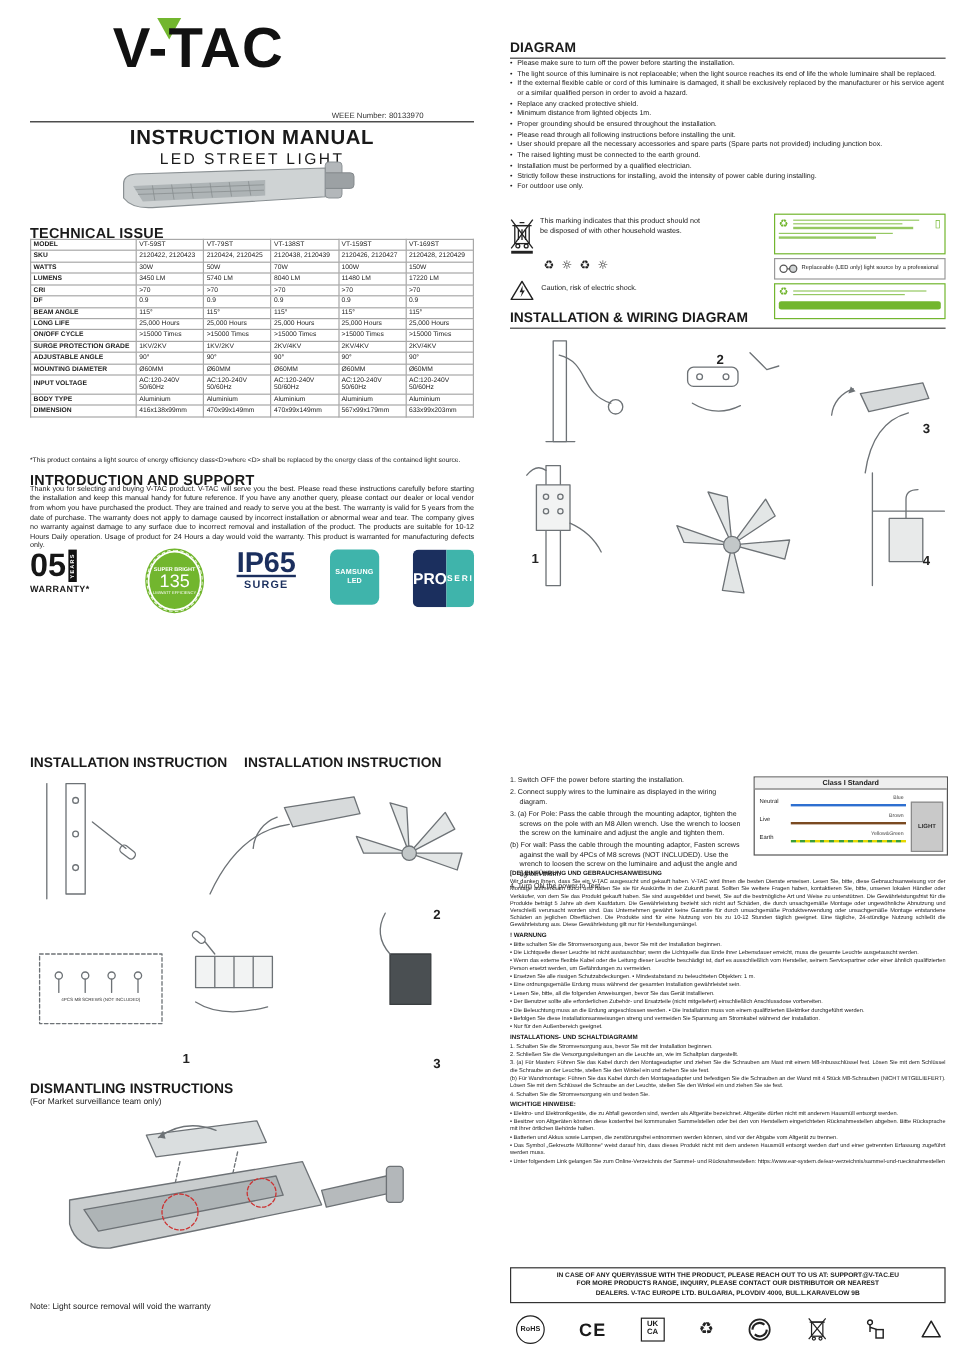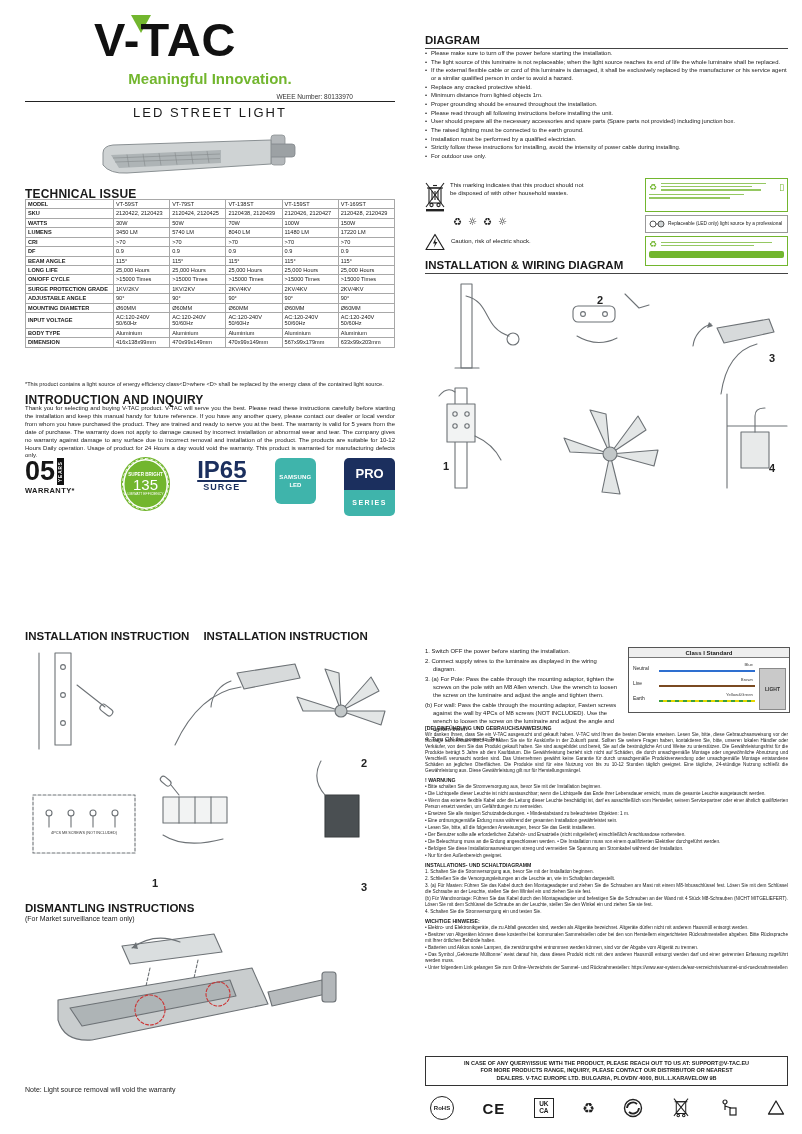--- a/index.html
+++ b/index.html
@@ -35,21 +35,21 @@
   .b-bright { width:52px; height:52px; border-radius:50%; background:var(--c-green,#72b62e); color:#fff; display:flex; flex-direction:column; align-items:center; justify-content:center; box-shadow:0 0 0 1.5px #fff inset, 0 0 0 1px var(--c-green,#72b62e); border:1.5px dashed #eaf5dc; }
   .b-bright .t1 { font-size:4.6px; font-weight:700; }
   .b-bright .t2 { font-size:15px; font-weight:400; line-height:1; }
   .b-bright .t3 { font-size:3.4px; }
   .b-ip { text-align:center; }
   .b-ip .t1 { font-size:24px; font-weight:900; color:var(--c-navy,#1b2f5e); line-height:1;text-decoration:underline; }
   .b-ip .t2 { font-size:9px; font-weight:800; color:var(--c-navy,#1b2f5e); letter-spacing:1px; }
   .b-samsung { width:46px; height:46px; background:var(--c-teal,#3fb4ab); border-radius:6px; color:#fff; display:flex; flex-direction:column; align-items:center; justify-content:center; }
   .b-samsung .t1 { font-size:6px; font-weight:800; letter-spacing:.2px; }
   .b-samsung .t2 { font-size:6px; font-weight:600; margin-top:2px; }
-  .b-pro { width:56px; height:58px; border-radius:5px; overflow:hidden; display:flex; flex-direction:column; }
+  .b-pro { width:56px; height:48px; border-radius:5px; overflow:hidden; display:flex; flex-direction:row; }
   .b-pro .t1 { flex:1.2; background:var(--c-navy,#1b2f5e); color:#fff; font-size:13px; font-weight:900; display:flex; align-items:center; justify-content:center; }
   .b-pro .t2 { flex:1; background:var(--c-teal,#3fb4ab); color:#fff; font-size:7px; font-weight:700; letter-spacing:1.5px; display:flex; align-items:center; justify-content:center; }
 
   
   .bullet { position:relative; padding-left:6px; font-size:5.9px; line-height:1.3; margin-bottom:1px; }
   .bullet::before { content:"•"; position:absolute; left:0; top:0; }
 
   
   .notice-txt { font-size:6px; line-height:1.3; }
   .green-box { border:1px solid var(--c-green,#72b62e); padding:2px 3px; }
@@ -97,25 +97,25 @@
   .headings-pair { display:flex; gap:14px; }
 </style>
 </head>
 <body>
 
 <div class="abs ctr" style="left:25px; top:12px; width:370px;">
   <svg class="logo-svg" width="232" height="54" viewBox="0 0 232 54">
     <polygon points="37,3 57,3 47,21" fill="#72b62e"></polygon>
     <text x="0" y="44" font-size="47" letter-spacing="1" fill="#111">V-TAC</text>
   </svg>
-  <div class="tagline">Meaningful Innovation.</div>
 </div>
 <div class="abs weee-num" style="left:25px; top:93px; width:358px; text-align:right; padding-right:30px;">WEEE Number: 80133970</div>
 
 <div class="abs ctr" style="left:25px; top:101px; width:370px; border-top:1px solid #222; padding-top:3px;">
+  <div class="h-main">INSTRUCTION MANUAL</div>
   <div class="h-sub">LED STREET LIGHT</div>
 </div>
 
 <div class="abs" style="left:95px; top:131px; width:230px; height:54px;">
   <svg width="230" height="54" viewBox="0 0 230 54">
     <rect x="176" y="4" width="14" height="30" rx="3" fill="#b3b7ba" stroke="#8a9093" stroke-width=".8"></rect>
     <rect x="166" y="13" width="34" height="13" rx="3" fill="#9ca1a4" stroke="#82878a" stroke-width=".8"></rect>
     <path d="M8 22 Q8 15 18 14 L176 9 L176 33 L32 42 Q15 43 8 34 Z" fill="#cfd3d4" stroke="#8a9093" stroke-width="1"></path>
     <path d="M16 24 L126 19 L126 32 L24 37 Z" fill="#aeb4b6"></path>
     <g stroke="#848a8c" stroke-width=".6">
@@ -255,21 +255,21 @@
           <td>470x99x149mm</td>
           <td>567x99x179mm</td>
           <td>633x99x203mm</td>
         </tr>
       </tbody>
     </table>
 </div>
 
 <div class="abs footnote" style="left:25px; top:381px; width:370px;">*This product contains a light source of energy efficiency class&lt;D&gt;where &lt;D&gt; shall be replaced by the energy class of the contained light source.</div>
 
-<div class="abs h-sec" style="left:25px; top:393px;">INTRODUCTION AND INQUIRY</div>
+<div class="abs h-sec" style="left:25px; top:393px;">INTRODUCTION AND SUPPORT</div>
 <div class="abs bodytext" style="left:25px; top:405px; width:370px;">Thank you for selecting and buying V-TAC product. V-TAC will serve you the best. Please read these instructions carefully before starting the installation and keep this manual handy for future reference. If you have any another query, please contact our dealer or local vendor from whom you have purchased the product. They are trained and ready to serve you at the best. The warranty is valid for 5 years from the date of purchase. The warranty does not apply to damage caused by incorrect installation or abnormal wear and tear. The company gives no warranty against damage to any surface due to incorrect removal and installation of the product. The products are suitable for 10-12 Hours Daily operation. Usage of product for 24 Hours a day would void the warranty. This product is warranted for manufacturing defects only.</div>
 
 <div class="abs badges" style="left:25px; top:458px; width:370px; height:52px;">
   <div class="b-warranty">
     <div class="b-wtop">
       <span class="b-05">05</span>
       <span class="b-years">YEARS</span>
     </div>
     <div class="b-wlabel">WARRANTY*</div>
   </div>

